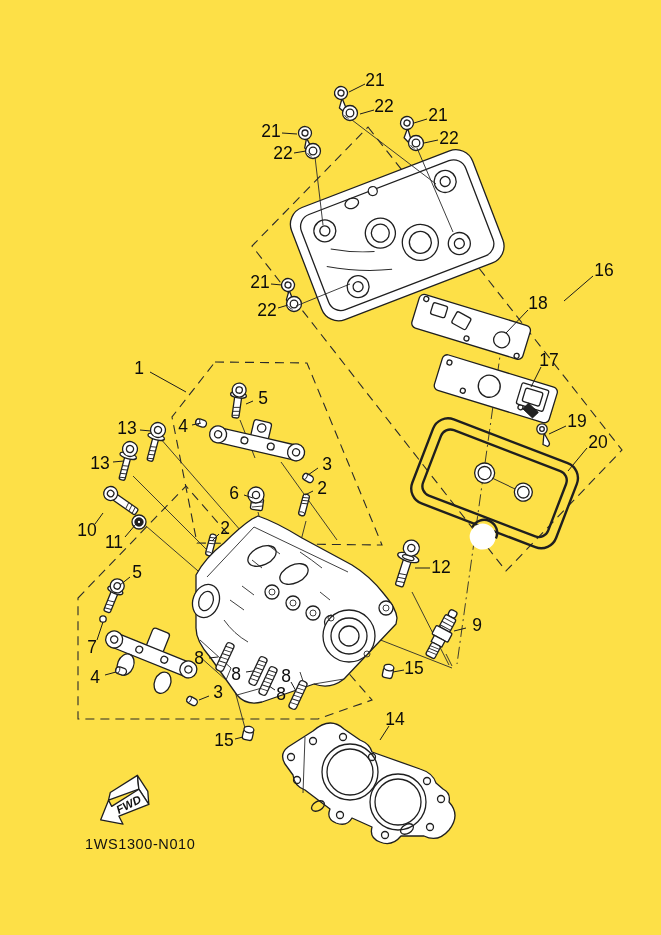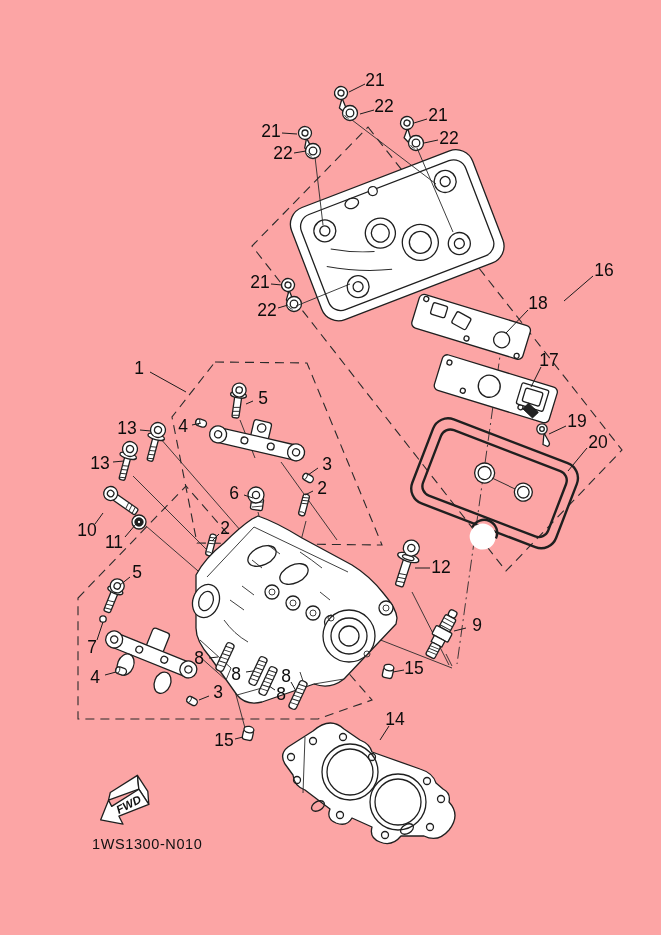--- a/index.html
+++ b/index.html
@@ -1,31 +1,31 @@
 <!DOCTYPE html>
 <html><head>
 <meta charset="utf-8">
 <style>
   html,body{margin:0;padding:0;background:#e8e8e8;}
-  .stage{position:relative;width:661px;height:935px;background:#fca5a5;overflow:hidden;
+  .stage{position:relative;width:661px;height:935px;background:#fde047;overflow:hidden;
          font-family:"Liberation Sans",sans-serif;}
   svg{position:absolute;left:0;top:0;}
   .ln{fill:none;stroke:#1f1f1f;stroke-width:1.3;stroke-linecap:round;stroke-linejoin:round;}
   .fw{fill:#ffffff;stroke:#1f1f1f;stroke-width:1.3;stroke-linejoin:round;}
   .thin{fill:none;stroke:#2a2a2a;stroke-width:0.9;}
   .thick{fill:none;stroke:#1f1f1f;stroke-width:2.4;}
   .dash{fill:none;stroke:#2a2a2a;stroke-width:1.1;stroke-dasharray:9 6;}
   .dashdot{fill:none;stroke:#2a2a2a;stroke-width:0.9;stroke-dasharray:12 4 2 4;}
   .dark{fill:#222;stroke:#111;stroke-width:0.8;}
   .callout{font-family:"Liberation Sans",sans-serif;font-size:17.5px;fill:#0c0c0c;
            text-anchor:middle;dominant-baseline:central;}
   .lead{stroke:#1c1c1c;stroke-width:1;fill:none;}
   .fwdtxt{font-family:"Liberation Sans",sans-serif;font-size:11.5px;font-weight:bold;
           font-style:italic;fill:#111;text-anchor:middle;dominant-baseline:central;}
-  .part-code{position:absolute;left:92px;top:836px;font-size:14.5px;color:#111;
+  .part-code{position:absolute;left:85px;top:836px;font-size:14.5px;color:#111;
              letter-spacing:0.6px;}
 </style>
 </head>
 <body>
 
 <div class="stage">
 <svg width="661" height="935" viewBox="0 0 661 935">
 
   <defs>
     <g id="sym-screw21">

